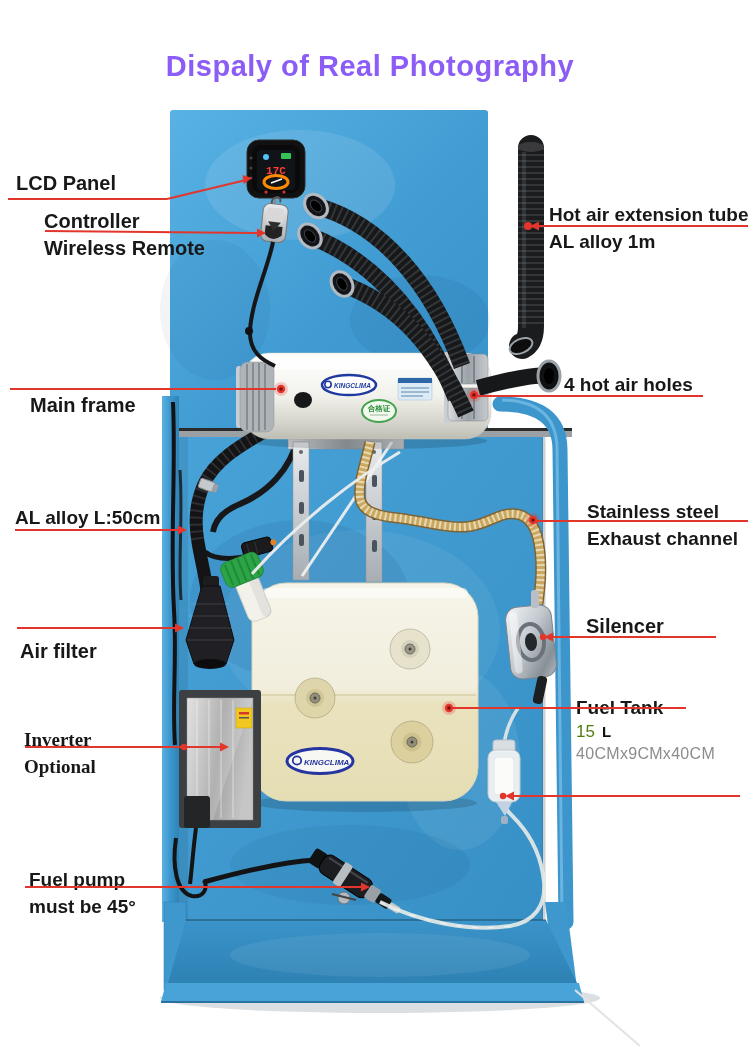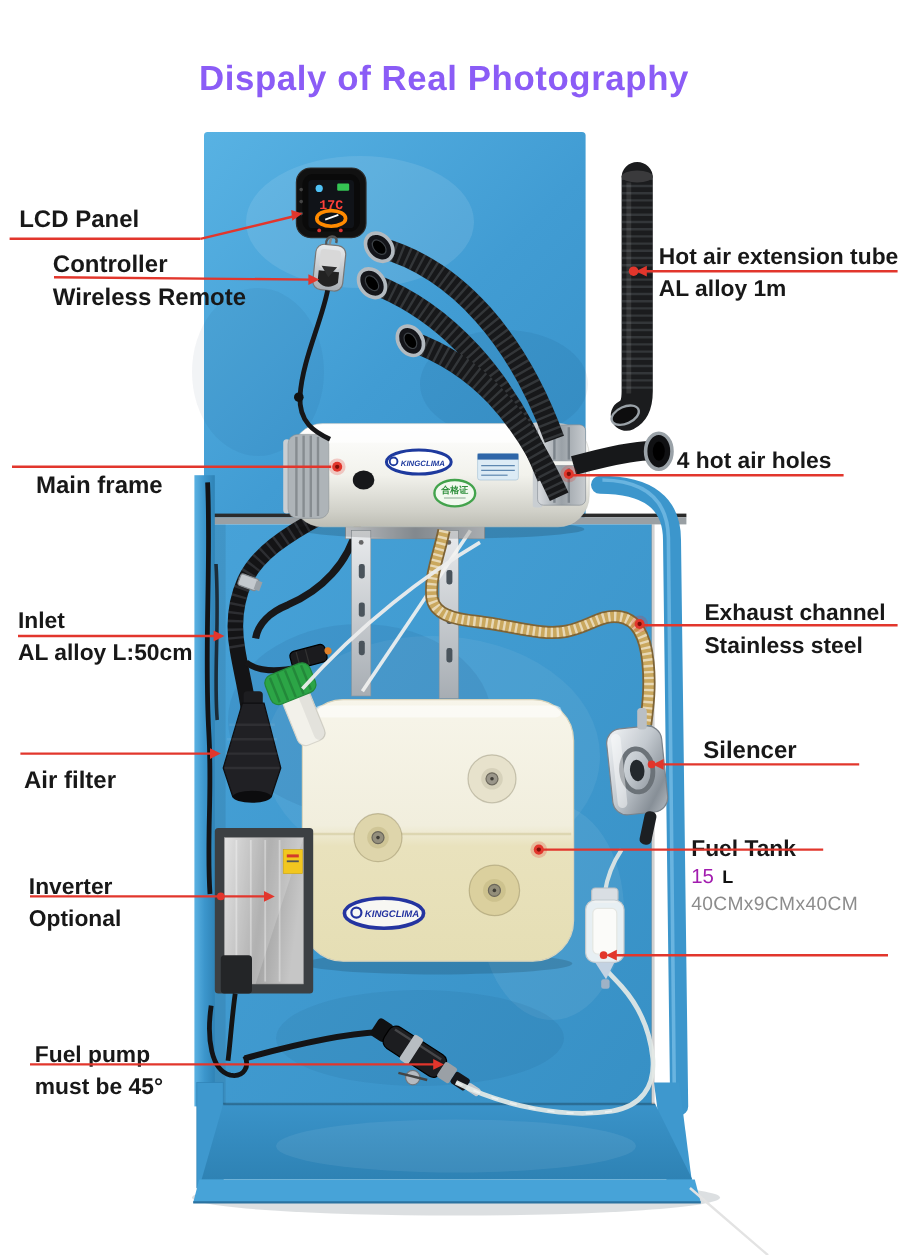--- a/index.html
+++ b/index.html
@@ -8,21 +8,21 @@
   svg.layer{position:absolute;left:0;top:0;}
   #photo-layer{z-index:1;}
   #leader-layer{z-index:5;pointer-events:none;}
   .title{position:absolute;top:50px;left:0;width:740px;text-align:center;z-index:4;
          font-weight:bold;font-size:29px;color:#8b5cf6;letter-spacing:.5px;}
   .lbl{position:absolute;z-index:4;color:#181818;font-weight:bold;font-size:19px;
        line-height:27px;white-space:nowrap;}
   .lbl.big{font-size:20px;}
   .sub{color:#8c8c8c;font-weight:normal;font-size:16px;line-height:21px;}
   .cap-row{line-height:22px;}
-  .cap-val{color:#a21caf;font-weight:normal;font-size:17px;}
+  .cap-val{color:#4d7c0f;font-weight:normal;font-size:17px;}
   .cap-unit{color:#111;font-weight:bold;font-size:15px;margin-left:7px;}
   .dims{letter-spacing:.3px;}
 </style>
 </head>
 <body>
 
 <div class="stage">
 
 <svg id="photo-layer" class="layer" width="750" height="1046" viewBox="0 0 750 1046">
   <defs>
@@ -455,38 +455,37 @@
 
 <div class="lbl big" style="left:30px;top:364px;margin-top:28px;">
   <div>Main frame</div>
 </div>
 
 <div class="lbl" style="left:564px;top:371px;">
   <div>4 hot air holes</div>
 </div>
 
 <div class="lbl" style="left:15px;top:504px;">
-  <div>Inlet</div>
   <div>AL alloy L:50cm</div>
 </div>
 
 <div class="lbl" style="left:587px;top:498px;">
+  <div>Stainless steel</div>
   <div>Exhaust channel</div>
-  <div>Stainless steel</div>
 </div>
 
 <div class="lbl big" style="left:20px;top:638px;">
   <div>Air filter</div>
 </div>
 
 <div class="lbl big" style="left:586px;top:613px;">
   <div>Silencer</div>
 </div>
 
-<div class="lbl" style="left:24px;top:726px;">
+<div class="lbl" style="left:24px;top:726px;font-family:Liberation Serif, serif;">
   <div>Inverter</div>
   <div>Optional</div>
 </div>
 
 <div class="lbl" style="left:576px;top:696px;">
   <div style="line-height:24px;">Fuel Tank</div>
   <div class="cap-row">
     <span class="cap-val">15</span><span class="cap-unit">L</span>
   </div>
   <div class="sub dims">40CMx9CMx40CM</div>

